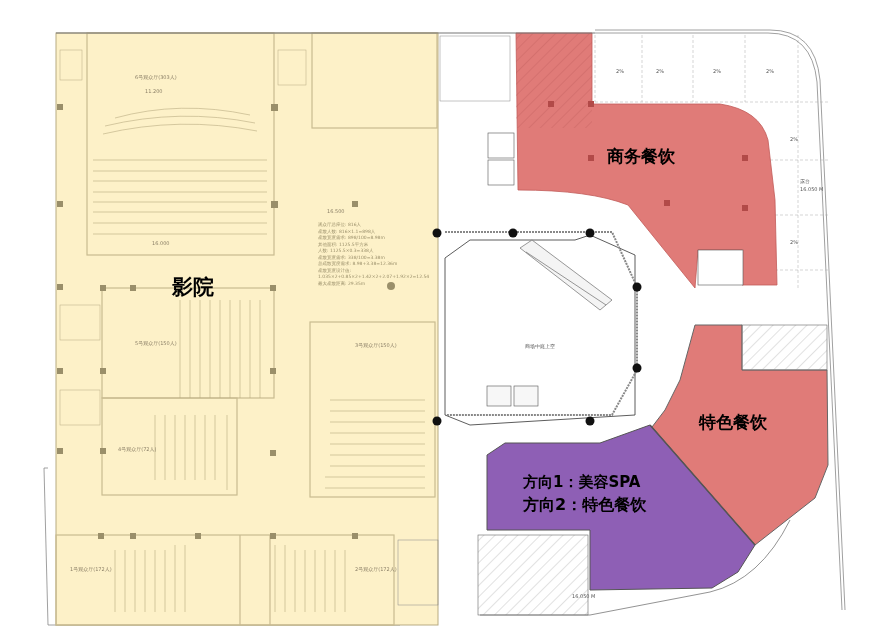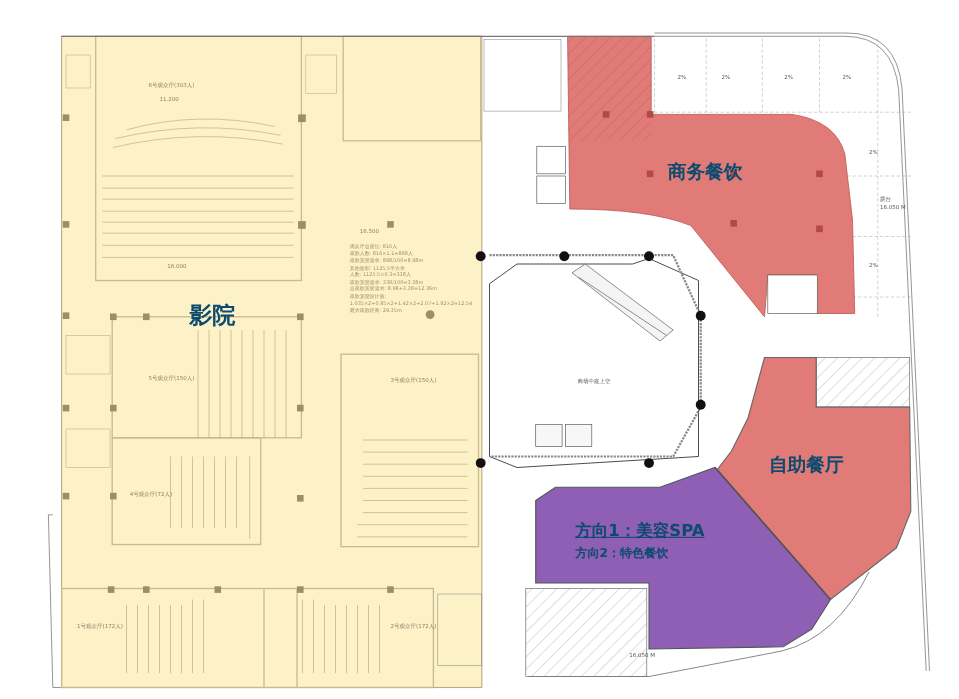--- a/index.html
+++ b/index.html
@@ -1,18 +1,18 @@
 <!DOCTYPE html>
 <html><head>
 <meta charset="utf-8">
 <style>
   html, body { margin:0; padding:0; background:#ffffff; }
   body { width:872px; height:635px; position:relative; overflow:hidden; font-family:"DejaVu Sans", sans-serif; }
   #plan { position:absolute; left:0; top:0; width:872px; height:635px; }
-  .zone-label { position:absolute; font-family:"DejaVu Sans", sans-serif; font-weight:bold; color:#0c4a6e; white-space:nowrap; }
+  .zone-label { position:absolute; font-family:"DejaVu Sans", sans-serif; font-weight:bold; color:#000000; white-space:nowrap; }
   .small-label { position:absolute; font-size:5px; color:#8a7f66; white-space:nowrap; font-family:"DejaVu Sans", sans-serif; }
   .dim { position:absolute; font-size:5px; color:#555; white-space:nowrap; }
 </style>
 </head>
 <body>
 
 <svg id="plan" viewBox="0 0 872 635" xmlns="http://www.w3.org/2000/svg">
   <defs>
     <pattern id="hatch" width="8" height="8" patternUnits="userSpaceOnUse" patternTransform="rotate(45)">
       <line x1="0" y1="0" x2="0" y2="8" stroke="#999" stroke-width="0.6"></line>
@@ -205,23 +205,23 @@
     <rect x="440" y="36" width="70" height="65"></rect>
   </g>
 
   <path d="M480 615 L590 615 L710 592 Q760 580 790 520" fill="none" stroke="#777" stroke-width="0.8"></path>
 
   <line x1="56" y1="33" x2="595" y2="33" stroke="#777" stroke-width="1.2"></line>
 </svg>
 
 <div class="zone-label" style="left:172px;top:273px;font-size:21px;">影院</div>
 <div class="zone-label" style="left:607px;top:145px;font-size:17px;">商务餐饮</div>
-<div class="zone-label" style="left:699px;top:411px;font-size:17px;">自助餐厅</div>
-<div class="zone-label" style="left:523px;top:473px;font-size:15px;text-decoration:underline;">方向1：美容SPA</div>
-<div class="zone-label" style="left:523px;top:495px;font-size:11px;">方向2：特色餐饮</div>
+<div class="zone-label" style="left:699px;top:411px;font-size:17px;">特色餐饮</div>
+<div class="zone-label" style="left:523px;top:473px;font-size:15px;">方向1：美容SPA</div>
+<div class="zone-label" style="left:523px;top:495px;font-size:16px;">方向2：特色餐饮</div>
 
 <div class="small-label" style="left:135px;top:74px;">6号观众厅(303人)</div>
 <div class="small-label" style="left:145px;top:88px;">11.200</div>
 <div class="small-label" style="left:152px;top:240px;">16.000</div>
 <div class="small-label" style="left:135px;top:340px;">5号观众厅(150人)</div>
 <div class="small-label" style="left:118px;top:446px;">4号观众厅(72人)</div>
 <div class="small-label" style="left:355px;top:342px;">3号观众厅(150人)</div>
 <div class="small-label" style="left:70px;top:566px;">1号观众厅(172人)</div>
 <div class="small-label" style="left:355px;top:566px;">2号观众厅(172人)</div>
 <div class="small-label" style="left:327px;top:208px;">16.500</div>

